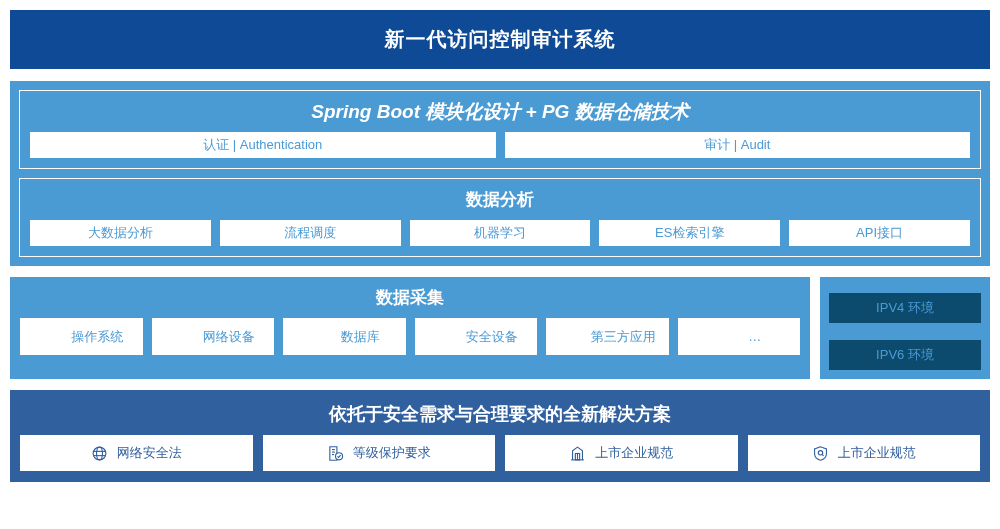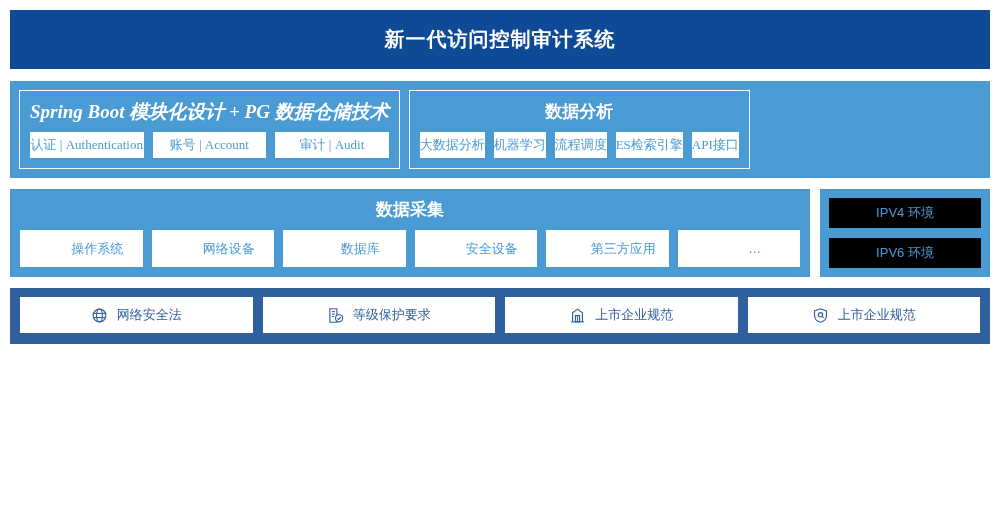--- a/index.html
+++ b/index.html
@@ -70,22 +70,22 @@
     color: #4a9ad4;
     font-size: 13px;
     white-space: nowrap;
   }
 
   
   .stack-section {
     margin-top: 12px;
     padding: 9px;
     display: flex;
+    flex-direction: column;
     gap: 9px;
-    font-family: Liberation Serif, serif;
   }
 
   
   .collect-row {
     margin-top: 11px;
     display: flex;
     gap: 10px;
     align-items: stretch;
     border-radius: 12px;
   }
@@ -100,27 +100,28 @@
   .env-box {
     width: 170px;
     flex: 0 0 170px;
     padding: 9px;
     display: flex;
     flex-direction: column;
     justify-content: center;
     gap: 10px;
   }
   .env-chip {
-    background: #000000;
+    background: #0c4a6e;
     height: 30px;
     display: flex;
     align-items: center;
     justify-content: center;
     color: #4a9ad4;
     font-size: 13px;
+    margin-top: 7px;
   }
 
   
   .solution-section {
     margin-top: 11px;
     background: #31609f;
     padding: 9px 10px 11px 10px;
     box-sizing: border-box;
   }
   .solution-title {
@@ -164,31 +165,30 @@
   <div class="header-bar">
     <span>新一代访问控制审计系统</span>
   </div>
 
   <div class="block stack-section">
 
     <div class="panel">
       <div class="panel-title italic">Spring Boot 模块化设计 + PG 数据仓储技术</div>
       <div class="chip-row">
         <div class="chip">认证 | Authentication</div>
-        <div class="chip">账号 | Account</div>
         <div class="chip">审计 | Audit</div>
       </div>
     </div>
 
     <div class="panel">
       <div class="panel-title">数据分析</div>
       <div class="chip-row">
         <div class="chip">大数据分析</div>
+        <div class="chip">流程调度</div>
         <div class="chip">机器学习</div>
-        <div class="chip">流程调度</div>
         <div class="chip">ES检索引擎</div>
         <div class="chip">API接口</div>
       </div>
     </div>
 
   </div>
 
   <div class="collect-row">
 
     <div class="block collect-main">
@@ -204,20 +204,21 @@
     </div>
 
     <div class="block env-box">
       <div class="env-chip">IPV4 环境</div>
       <div class="env-chip">IPV6 环境</div>
     </div>
 
   </div>
 
   <div class="solution-section">
+    <div class="solution-title">依托于安全需求与合理要求的全新解决方案</div>
     <div class="solution-row">
 
       <div class="solution-chip">
         <span class="ico">
           <svg viewBox="0 0 24 24" width="17" height="17" fill="none" stroke="#31609f" stroke-width="1.6">
             <circle cx="12" cy="12" r="9"></circle>
             <ellipse cx="12" cy="12" rx="4.2" ry="9"></ellipse>
             <line x1="3" y1="9" x2="21" y2="9"></line>
             <line x1="3" y1="15" x2="21" y2="15"></line>
           </svg>

